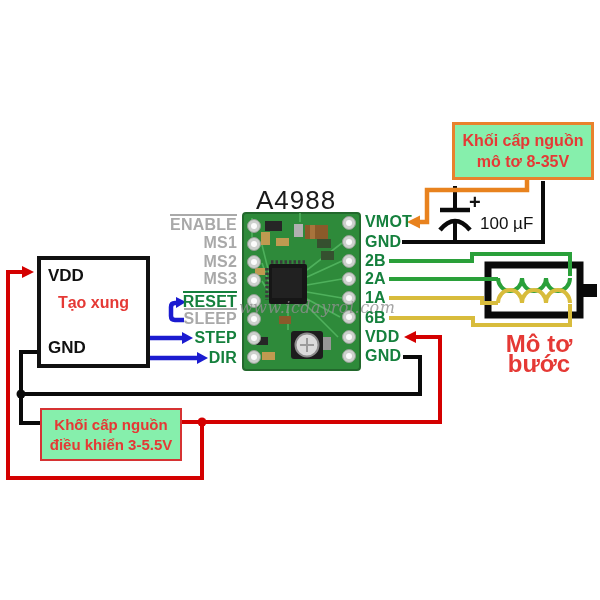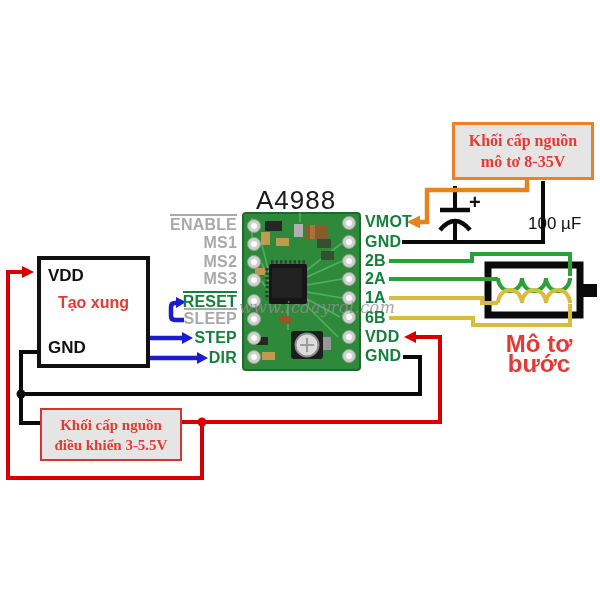--- a/index.html
+++ b/index.html
@@ -8,34 +8,34 @@
   #wires{position:absolute;left:0;top:0;}
   .pin{position:absolute;font:700 16px "Liberation Sans","DejaVu Sans",sans-serif;
        color:#15803d;line-height:18px;letter-spacing:.2px;white-space:nowrap;}
   .pl{right:363px;}
   .pr{left:365px;}
   .muted{color:#a9a9a9;}
   .ol{border-top:2.5px solid currentColor;}
   .title{position:absolute;left:256px;top:185px;width:94px;text-align:left;
          font:400 26px "Liberation Sans","DejaVu Sans",sans-serif;color:#1a1a1a;letter-spacing:1px;}
   .supplybox{position:absolute;display:flex;flex-direction:column;justify-content:center;
-             align-items:center;text-align:center;background:#e5e5e5;box-sizing:border-box;font-family:Liberation Serif, serif;}
+             align-items:center;text-align:center;background:#86efac;box-sizing:border-box;}
   #motor-supply{left:452px;top:122px;width:142px;height:58px;border:3px solid #e8822d;}
   #control-supply{left:40px;top:408px;width:142px;height:53px;border:2px solid #d63333;}
   .redtxt{color:#e53935;font-weight:700;}
   #motor-supply .redtxt{font-size:16px;line-height:21px;}
   #control-supply .redtxt{font-size:15px;line-height:20px;}
   #pulse-box{position:absolute;left:37px;top:256px;width:113px;height:112px;
              border:4px solid #111;box-sizing:border-box;background:#fff;}
   #pulse-box .corner{position:absolute;font:700 17px "Liberation Sans","DejaVu Sans",sans-serif;color:#111;}
   #pulse-vdd{left:7px;top:6px;}
   #pulse-gnd{left:7px;bottom:6px;}
   #pulse-caption{position:absolute;left:0;top:32px;width:100%;text-align:center;
                  font-size:16px;line-height:21px;}
-  #cap-label{position:absolute;left:480px;top:214px;font:400 17px "Liberation Sans","DejaVu Sans",sans-serif;color:#111;margin-left:48px;}
+  #cap-label{position:absolute;left:480px;top:214px;font:400 17px "Liberation Sans","DejaVu Sans",sans-serif;color:#111;}
   #motor-label{position:absolute;left:487px;top:334px;width:104px;text-align:center;
                font-size:24px;line-height:20px;}
 </style>
 </head>
 <body>
 
 <div id="stage">
 
   <svg id="wires" width="600" height="600" viewBox="0 0 600 600">
 

